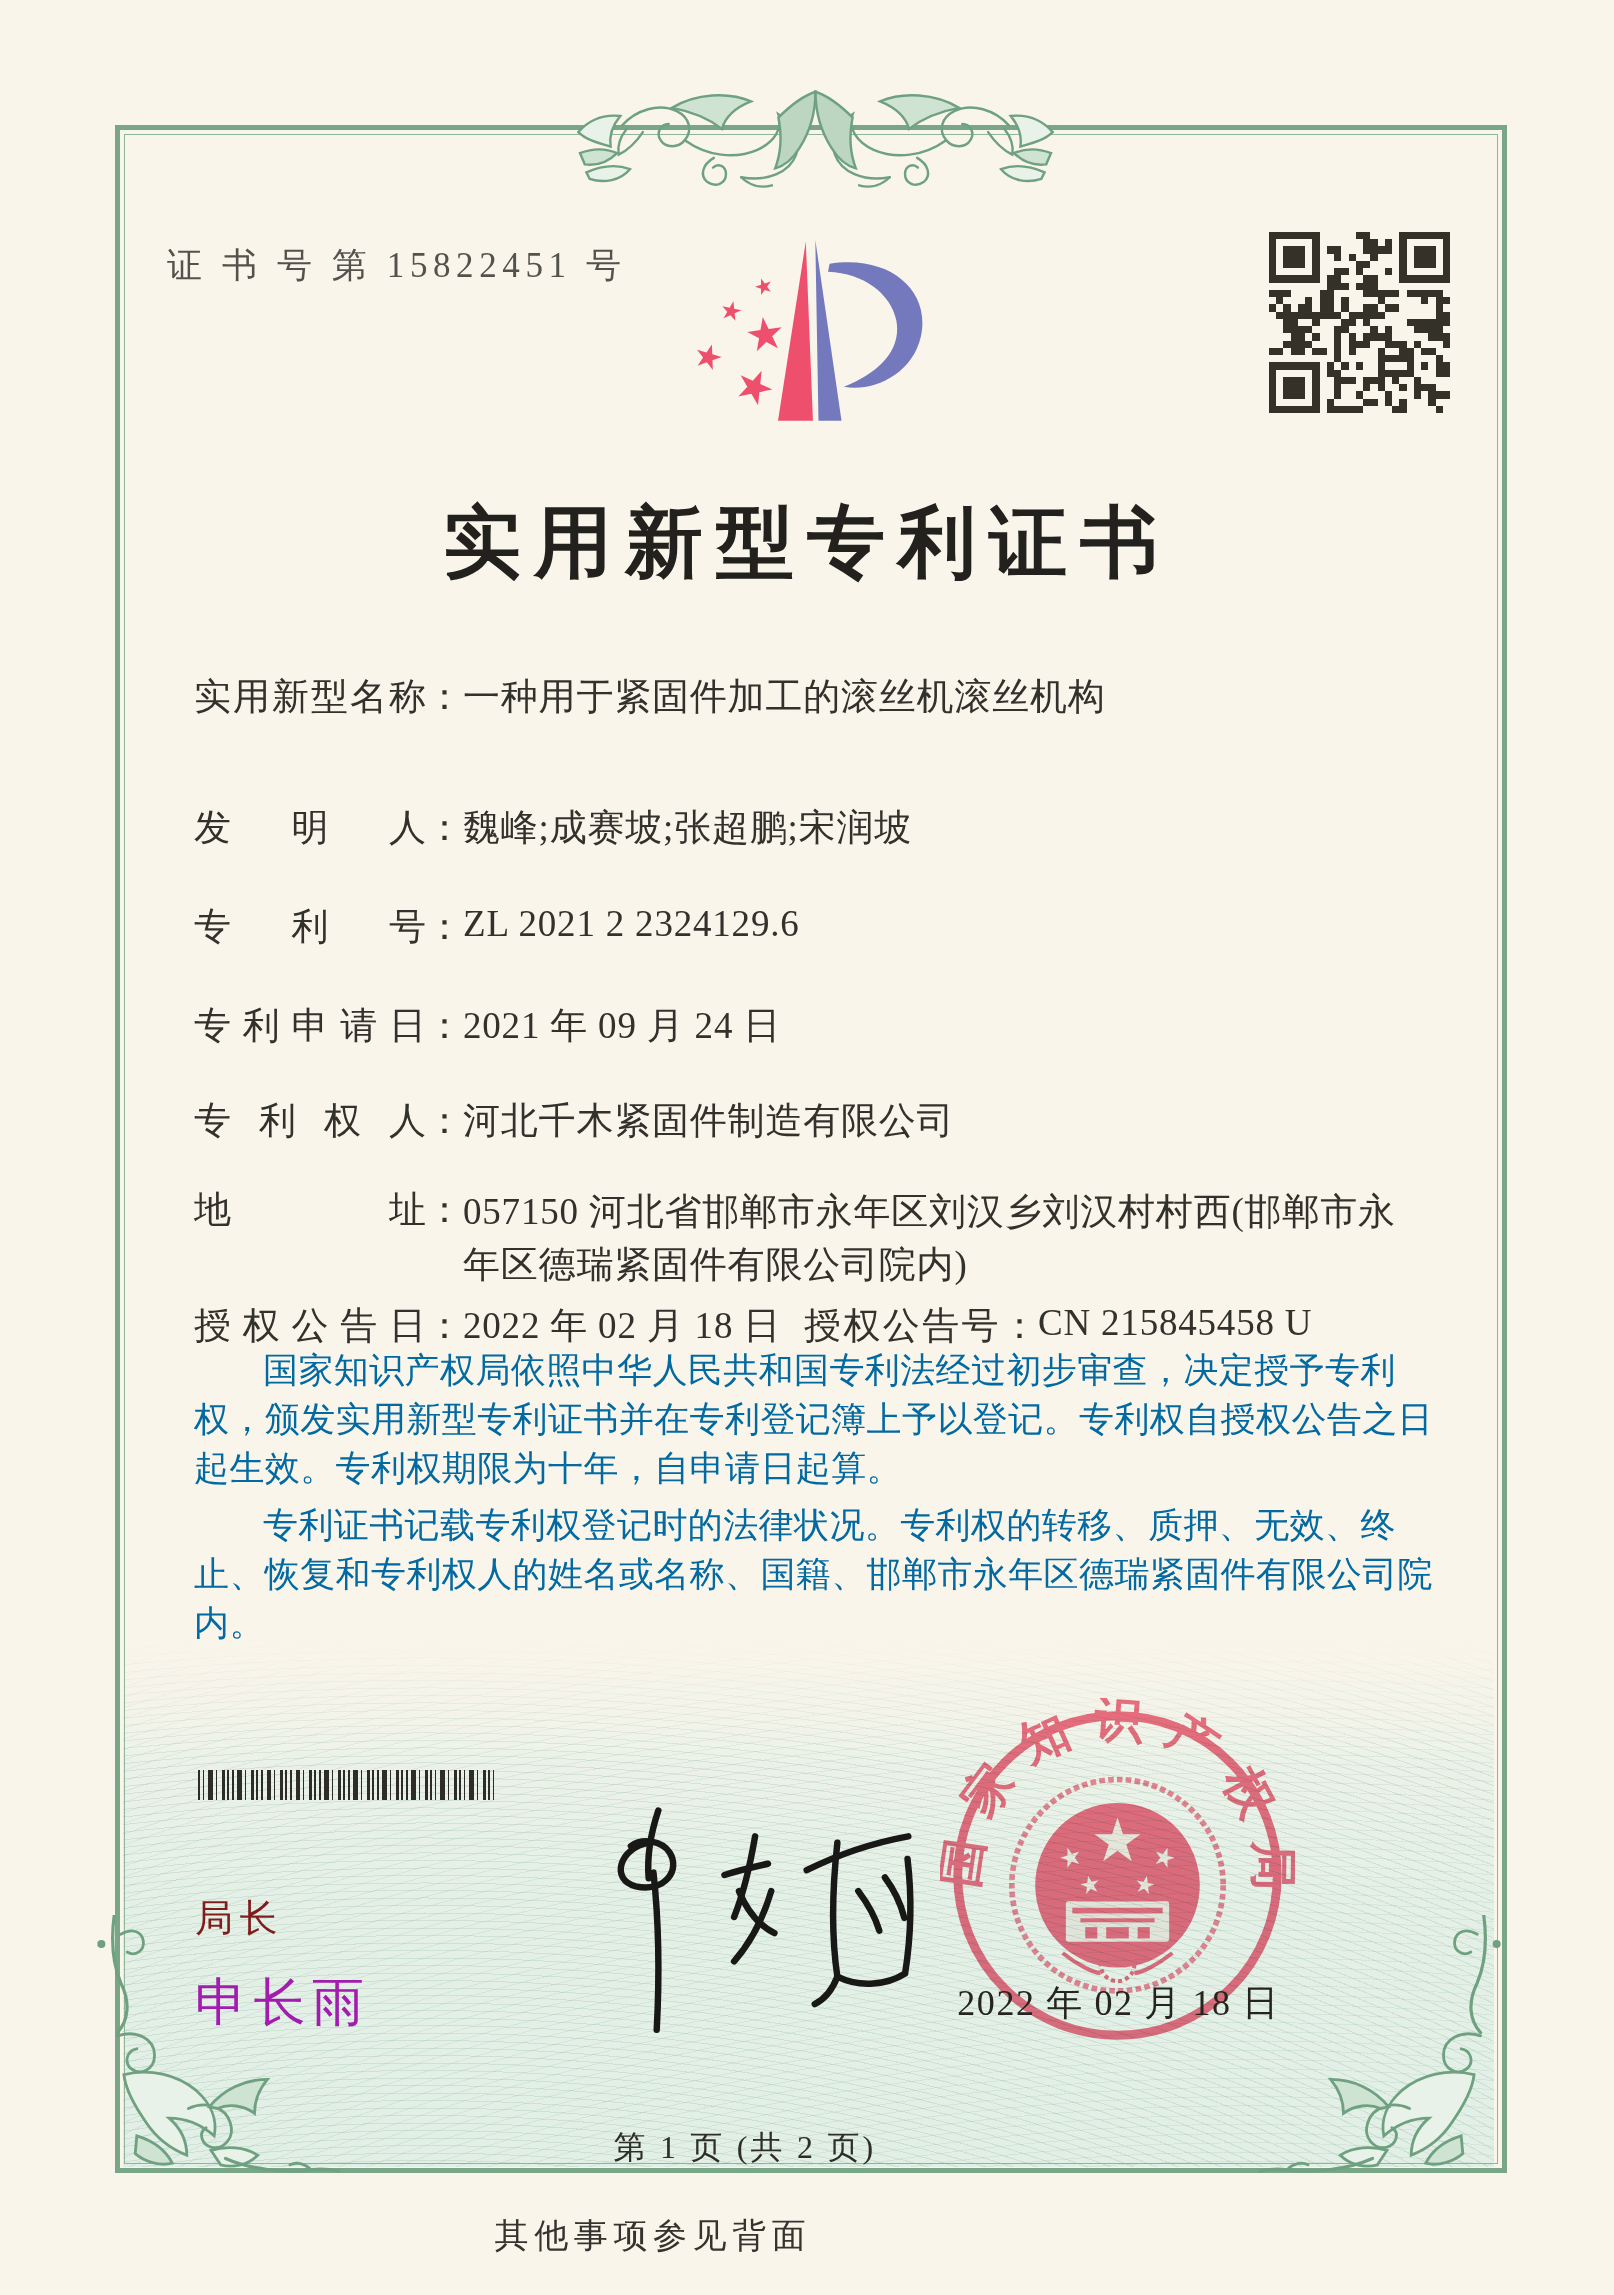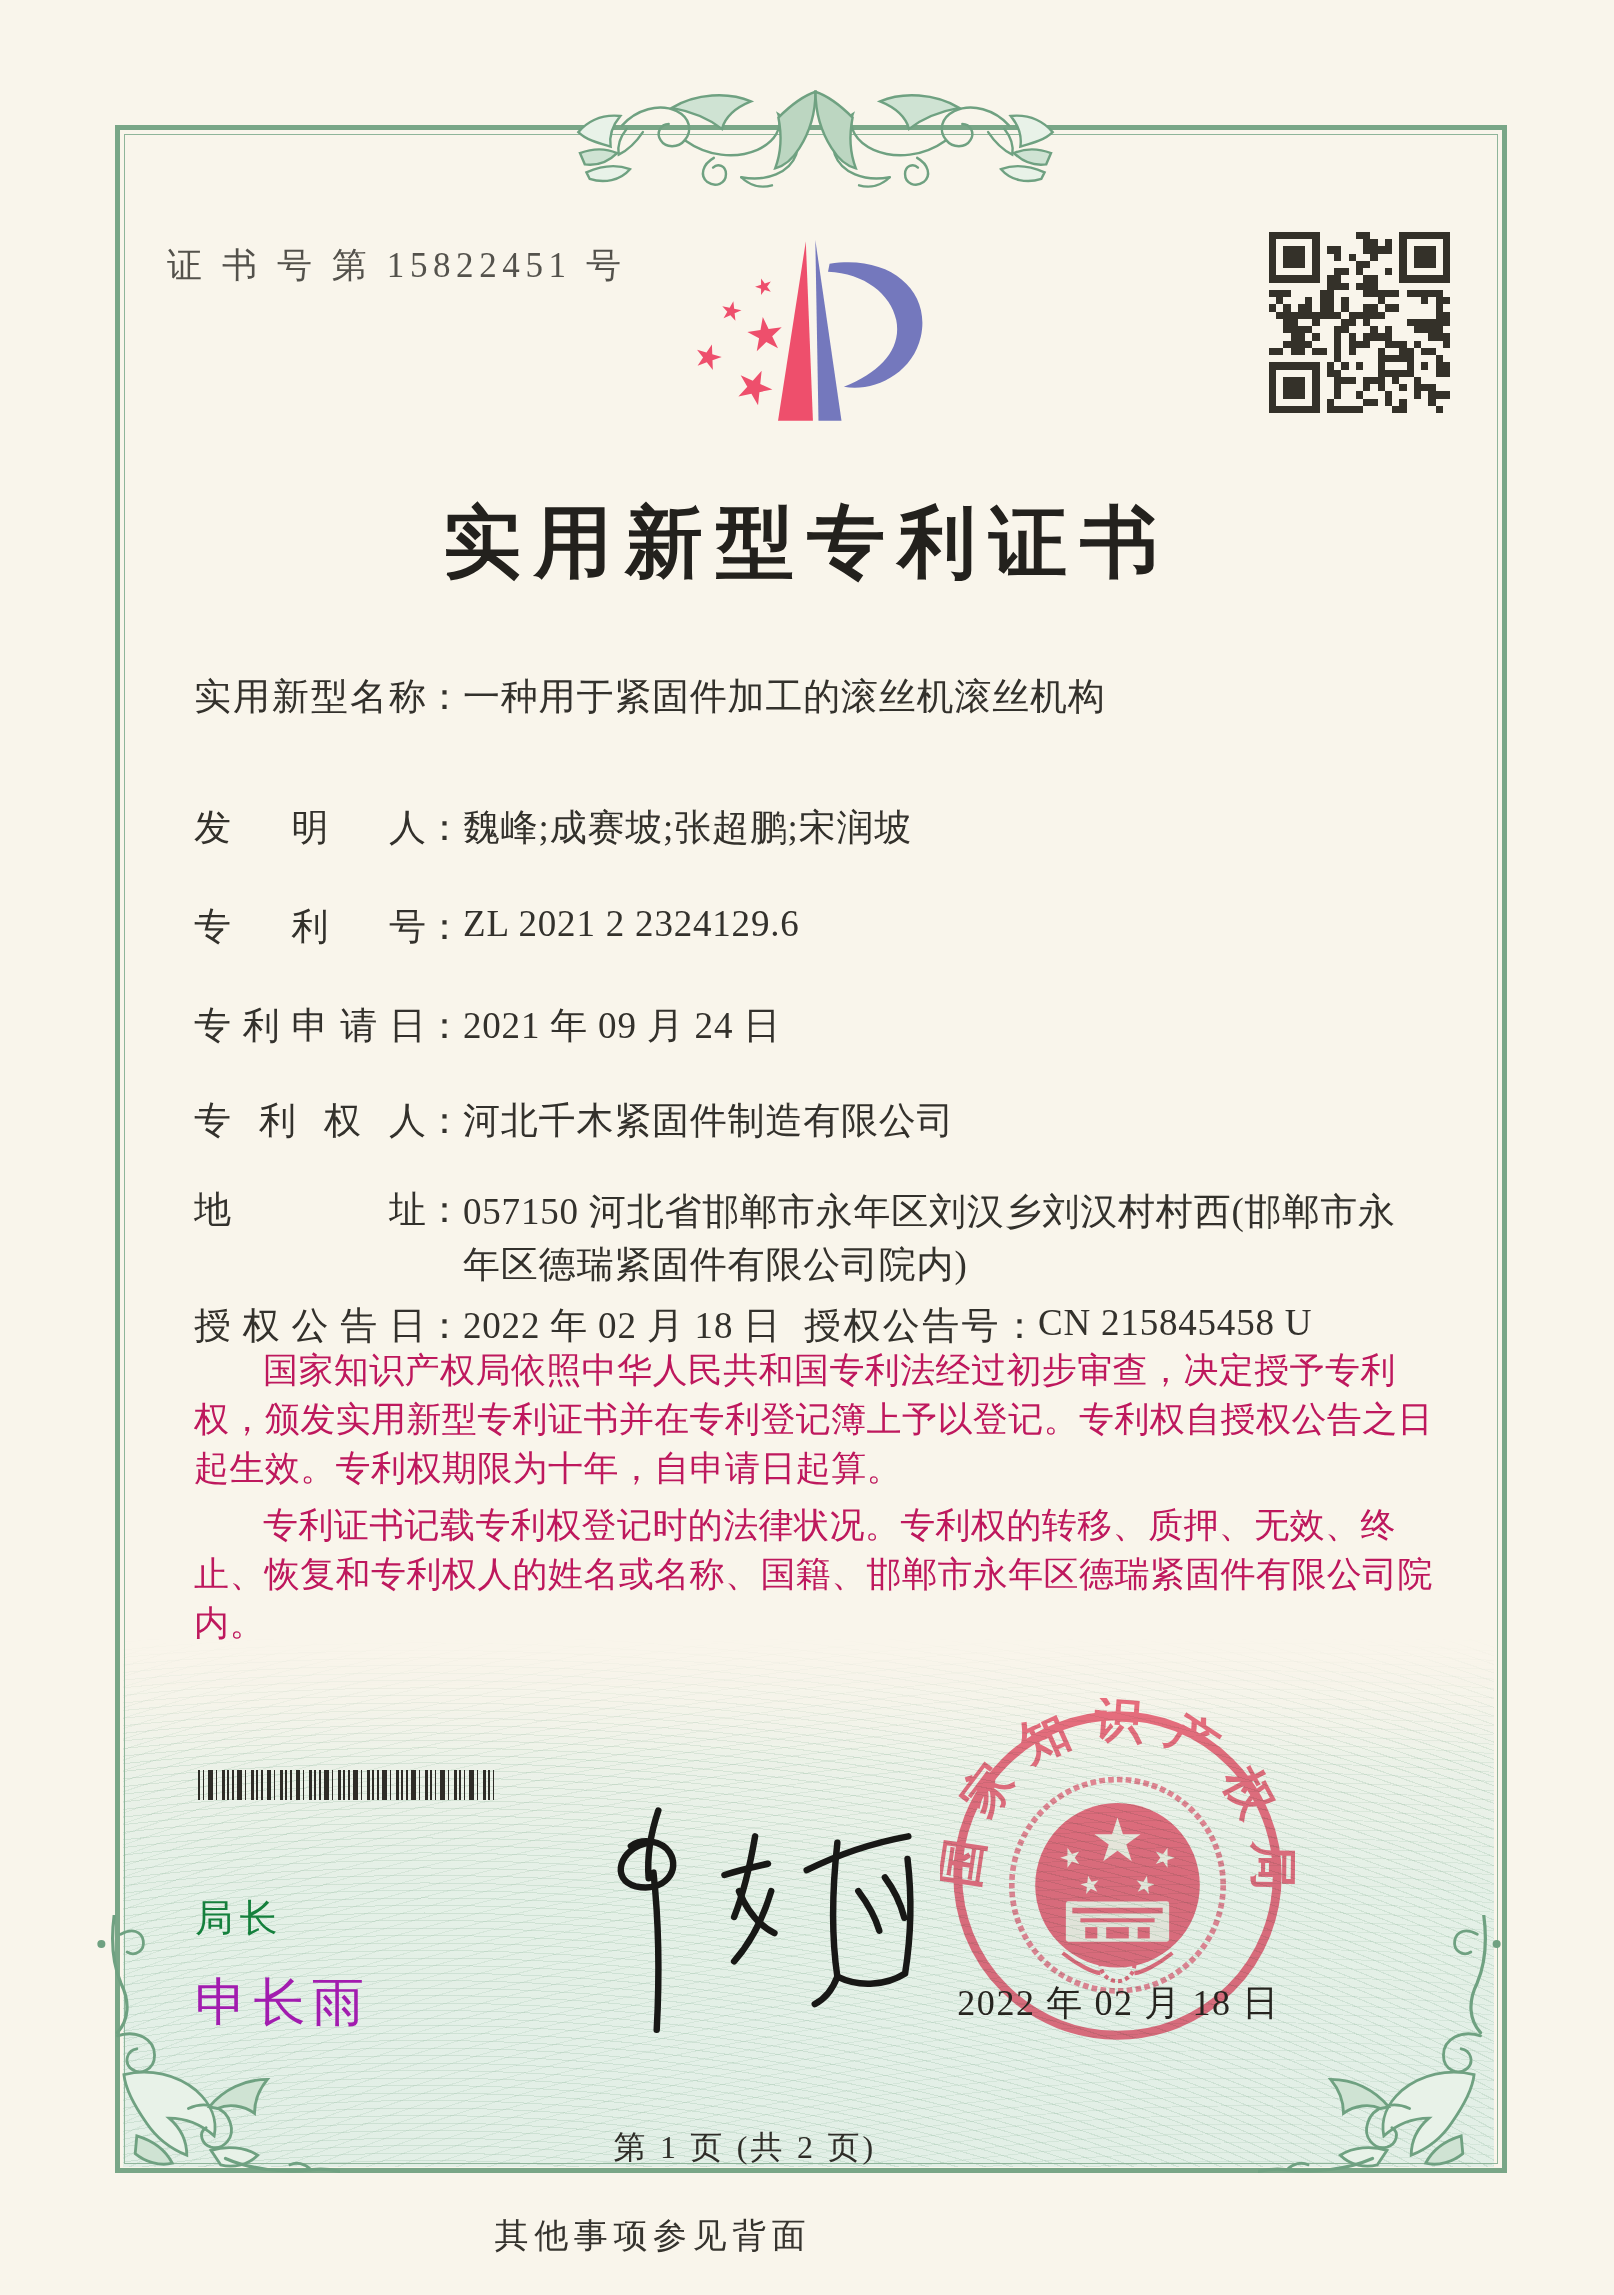--- a/index.html
+++ b/index.html
@@ -16,25 +16,25 @@
     mask:linear-gradient(180deg, transparent 0, #000 24%, #000 100%);}
   .certno{position:absolute;left:167px;top:242px;font-size:35px;letter-spacing:5.6px;color:#54524c;}
   .title{position:absolute;left:0;top:491px;width:1614px;text-align:center;font-size:78px;font-weight:700;letter-spacing:13px;color:#23211d;}
   .field{position:absolute;left:194px;font-size:37px;color:#33312c;white-space:nowrap;}
   .flabel{display:inline-block;width:232px;text-align:justify;text-align-last:justify;vertical-align:top;}
   .fcolon{display:inline-block;width:37px;vertical-align:top;}
   .fvalue{display:inline-block;vertical-align:top;letter-spacing:0.8px;}
   .fvalue.wrap{white-space:normal;width:936px;line-height:53px;}
   .grant2{position:absolute;left:610px;top:0;white-space:nowrap;}
   .grant2 .flabel{width:auto;text-align:left;text-align-last:auto;letter-spacing:2.4px;}
-  .paras{position:absolute;left:194px;top:1346px;width:1247px;font-size:35px;line-height:49px;color:#be185d;letter-spacing:0.4px;}
+  .paras{position:absolute;left:194px;top:1346px;width:1247px;font-size:35px;line-height:49px;color:#0369a1;letter-spacing:0.4px;}
   .paras p{margin:0 0 8px 0;text-indent:69px;}
   .barcode{position:absolute;left:198px;top:1770px;width:300px;height:30px;
     background:repeating-linear-gradient(90deg,#2e2c27 0 2.4px,transparent 2.4px 4.8px,#2e2c27 4.8px 6.5px,transparent 6.5px 10.5px,#2e2c27 10.5px 15.3px,transparent 15.3px 18px,#2e2c27 18px 19.4px,transparent 19.4px 24px,#2e2c27 24px 27px,transparent 27px 29px);}
-  .director-label{position:absolute;left:195px;top:1893px;font-size:38px;letter-spacing:6.5px;color:#15803d;font-family:"Liberation Sans","DejaVu Sans",sans-serif;}
+  .director-label{position:absolute;left:195px;top:1893px;font-size:38px;letter-spacing:6.5px;color:#7f1d1d;font-family:"Liberation Sans","DejaVu Sans",sans-serif;}
   .director-name{position:absolute;left:195px;top:1968px;font-size:52px;letter-spacing:6.5px;color:#a21caf;font-family:"Liberation Sans","DejaVu Sans",sans-serif;}
   .sig{position:absolute;left:500px;top:1796px;}
   .seal{position:absolute;left:940px;top:1698px;mix-blend-mode:multiply;opacity:.93;}
   .sealdate{position:absolute;left:941px;top:1979px;width:355px;text-align:center;font-size:36px;letter-spacing:1.6px;color:#26241f;z-index:5;}
   .pageinfo{position:absolute;left:115px;top:2126px;width:1260px;text-align:center;font-size:32px;letter-spacing:3.2px;color:#2f2d28;z-index:5;}
   .backnote{position:absolute;left:0;top:2213px;width:1306px;text-align:center;font-size:34px;letter-spacing:5.6px;color:#35332e;}
   .logo{position:absolute;left:680px;top:232px;}
   .qr{position:absolute;left:1269px;top:232px;}
   .ornament-top{position:absolute;left:557px;top:74px;}
   .ornament-bl{position:absolute;left:90px;top:1915px;}

